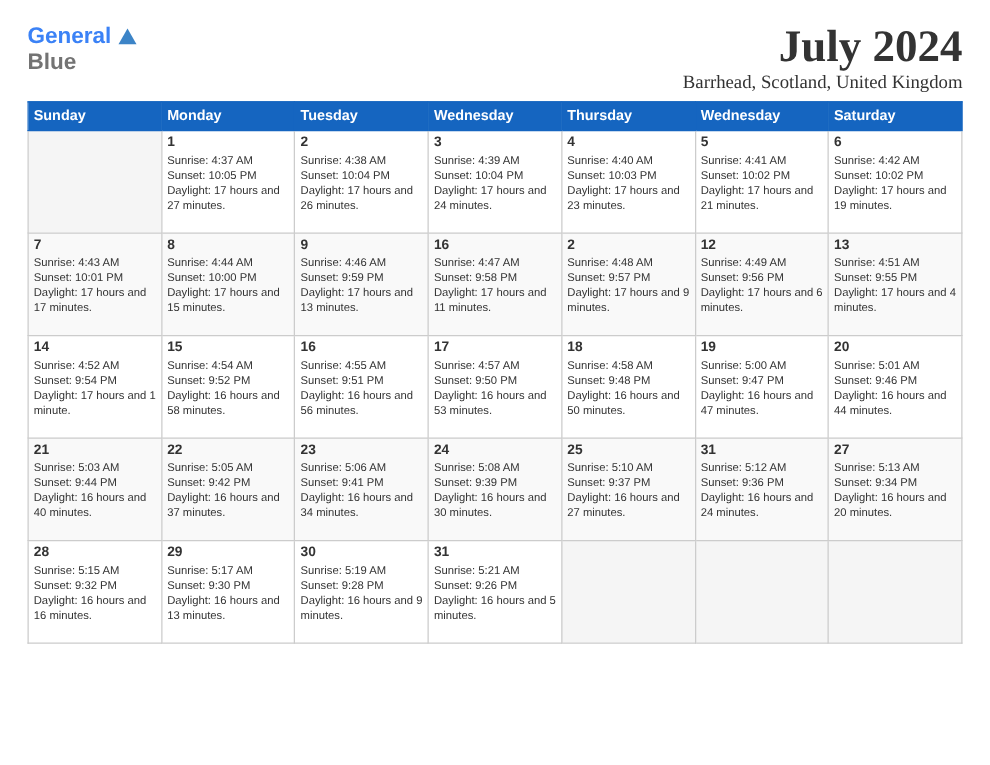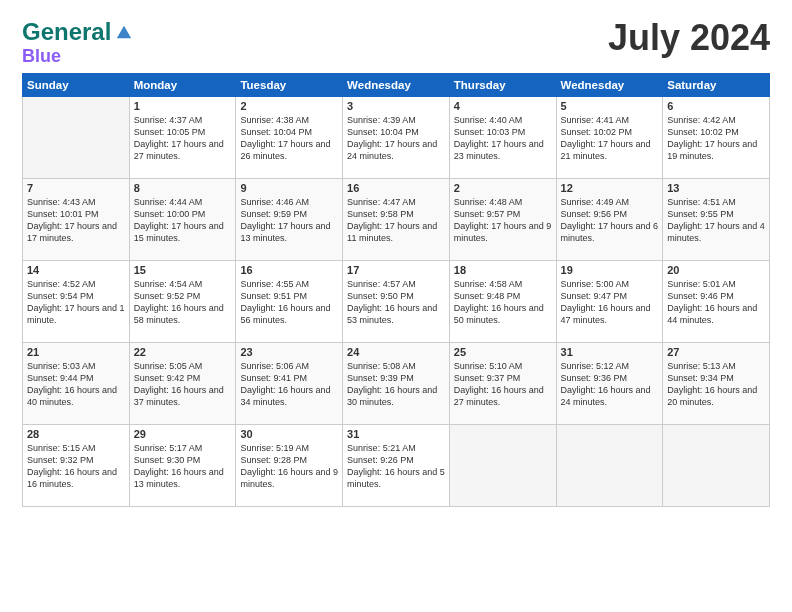--- a/index.html
+++ b/index.html
@@ -32,20 +32,21 @@
       align-items: center;
       gap: 2px;
     }
     .logo-icon {
       width: 18px;
       height: 18px;
       margin-left: 2px;
     }
     .title-area {
       text-align: right;
+      font-family: Liberation Serif, serif;
     }
     .month-title {
       font-size: 36px;
       font-weight: bold;
       color: #333;
       line-height: 1.1;
     }
     .location {
       font-size: 15px;
       color: #333;
@@ -94,31 +95,32 @@
       background: #f5f5f5 !important;
     }
   </style>
 </head>
 <body>
 
 <div class="page">
   <div class="header">
     <div class="logo">
       <div class="logo-text">
-        <span style="font-size:24px;font-weight:bold;color:#0f766e;text-align:center;">General</span>
+        <span style="font-size:18px;font-weight:bold;color:#3b82f6;text-align:center;">General</span>
         <svg class="logo-icon" viewBox="0 0 20 18" xmlns="http://www.w3.org/2000/svg">
           <polygon points="2,16 10,2 18,16" fill="#1a6fbd" opacity="0.85"></polygon>
         </svg>
       </div>
       <div>
-        <span style="font-size:18px;font-weight:bold;color:#8b5cf6;">Blue</span>
+        <span style="font-size:18px;font-weight:bold;color:#737373;">Blue</span>
       </div>
     </div>
     <div class="title-area">
       <div class="month-title">July 2024</div>
+      <div class="location">Barrhead, Scotland, United Kingdom</div>
     </div>
   </div>
 
   <table>
     <thead>
       <tr>
       <th>Sunday</th>
           <th>Monday</th>
           <th>Tuesday</th>
           <th>Wednesday</th>

